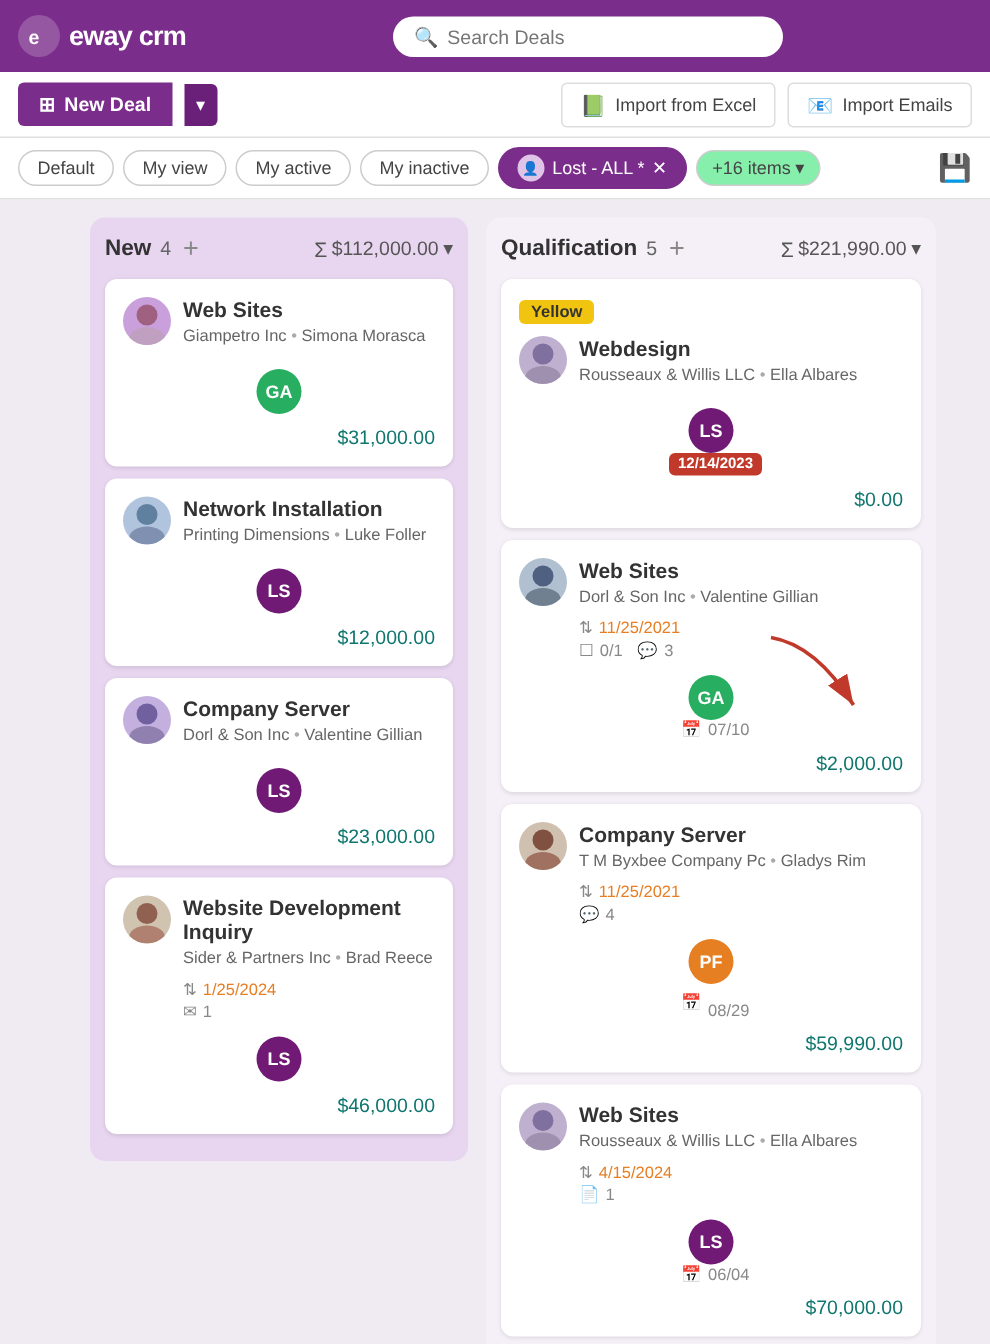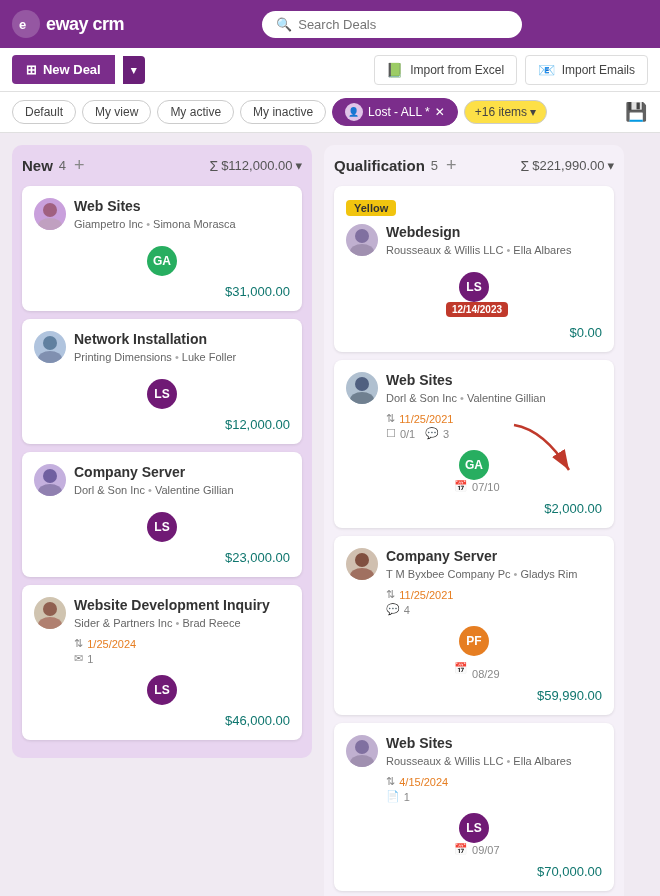--- a/index.html
+++ b/index.html
@@ -20,21 +20,21 @@
     .btn-new-deal-arrow { background: #6a2078; color: white; border: none; border-radius: 0 4px 4px 0; padding: 7px 8px; cursor: pointer; font-size: 12px; }
     .btn-toolbar { background: white; border: 1px solid #ddd; border-radius: 4px; padding: 6px 12px; font-size: 12px; cursor: pointer; display: flex; align-items: center; gap: 6px; color: #444; }
     .btn-toolbar .icon { color: #4caf50; font-size: 14px; }
     .btn-toolbar .icon-email { color: #f57c00; font-size: 14px; }
 
     
     .filter-bar { background: white; display: flex; align-items: center; padding: 6px 12px; gap: 6px; border-bottom: 1px solid #e0e0e0; flex-wrap: wrap; }
     .filter-pill { border: 1px solid #ccc; border-radius: 20px; padding: 4px 12px; font-size: 12px; cursor: pointer; color: #444; background: white; white-space: nowrap; }
     .filter-pill.active-lost { background: #7b2d8b; color: white; border-color: #7b2d8b; display: flex; align-items: center; gap: 5px; }
     .filter-pill.active-lost .avatar-sm { width: 18px; height: 18px; border-radius: 50%; background: #e0c4e8; display: inline-flex; align-items: center; justify-content: center; font-size: 9px; color: #7b2d8b; }
-    .filter-pill-more { border: 1px solid #ccc; border-radius: 20px; padding: 4px 10px; font-size: 12px; cursor: pointer; color: #444; background: #fde047; display: flex; align-items: center; gap: 3px; }
+    .filter-pill-more { border: 1px solid #ccc; border-radius: 20px; padding: 4px 10px; font-size: 12px; cursor: pointer; color: #444; background: #86efac; display: flex; align-items: center; gap: 3px; }
     .save-icon { margin-left: auto; font-size: 18px; color: #666; cursor: pointer; }
 
     
     .kanban { display: flex; padding: 12px; gap: 12px; background: #f0eaf2; min-height: 780px; overflow-x: auto; }
     .kanban-col { flex: 0 0 300px; min-width: 300px; }
     .col-header { display: flex; align-items: center; gap: 6px; margin-bottom: 10px; }
     .col-title { font-weight: 700; font-size: 15px; color: #333; }
     .col-count { font-size: 13px; color: #666; }
     .col-add { font-size: 18px; color: #888; cursor: pointer; margin-left: 2px; }
     .col-sum { margin-left: auto; font-size: 13px; color: #555; display: flex; align-items: center; gap: 3px; }
@@ -55,21 +55,21 @@
     .badge-yellow { background: #f1c40f; color: #333; border-radius: 4px; padding: 2px 8px; font-size: 11px; font-weight: 600; display: inline-block; margin-bottom: 8px; }
 
     
     .col-new { }
     .col-qual { }
 
     
     ::-webkit-scrollbar { width: 6px; height: 6px; }
     ::-webkit-scrollbar-thumb { background: #ccc; border-radius: 3px; }
 
-    .col-new-bg { background: #e8d5f0; border-radius: 10px; padding: 10px; }
+    .col-new-bg { background: #e8d5f0; border-radius: 10px; padding: 10px; margin-left: 48px; }
     .col-qual-bg { background: #f5f0f8; border-radius: 10px; padding: 10px; }
 
     .card-header-row { display: flex; align-items: flex-start; gap: 8px; margin-bottom: 4px; }
     .card-info { flex: 1; }
     .pf-avatar { background: #e67e22; }
     .ga-avatar { background: #27ae60; }
     .ls-avatar { background: #701a75; }
   </style>
 </head>
 <body>
@@ -383,21 +383,21 @@
             <div class="card-meta">
               <span>📄</span>
               <span>1</span>
             </div>
           </div>
         </div>
         <div class="card-footer">
           <div class="avatar ls-avatar">LS</div>
           <div style="display:flex;align-items:center;gap:4px;margin-left:6px;">
             <span style="font-size:11px;color:#888;">📅</span>
-            <span style="font-size:11px;color:#888;">09/07</span>
+            <span style="font-size:11px;color:#888;">06/04</span>
           </div>
           <span class="card-footer amount">$70,000.00</span>
         </div>
       </div>
 
     </div>
   </div>
 
 </div>
 

